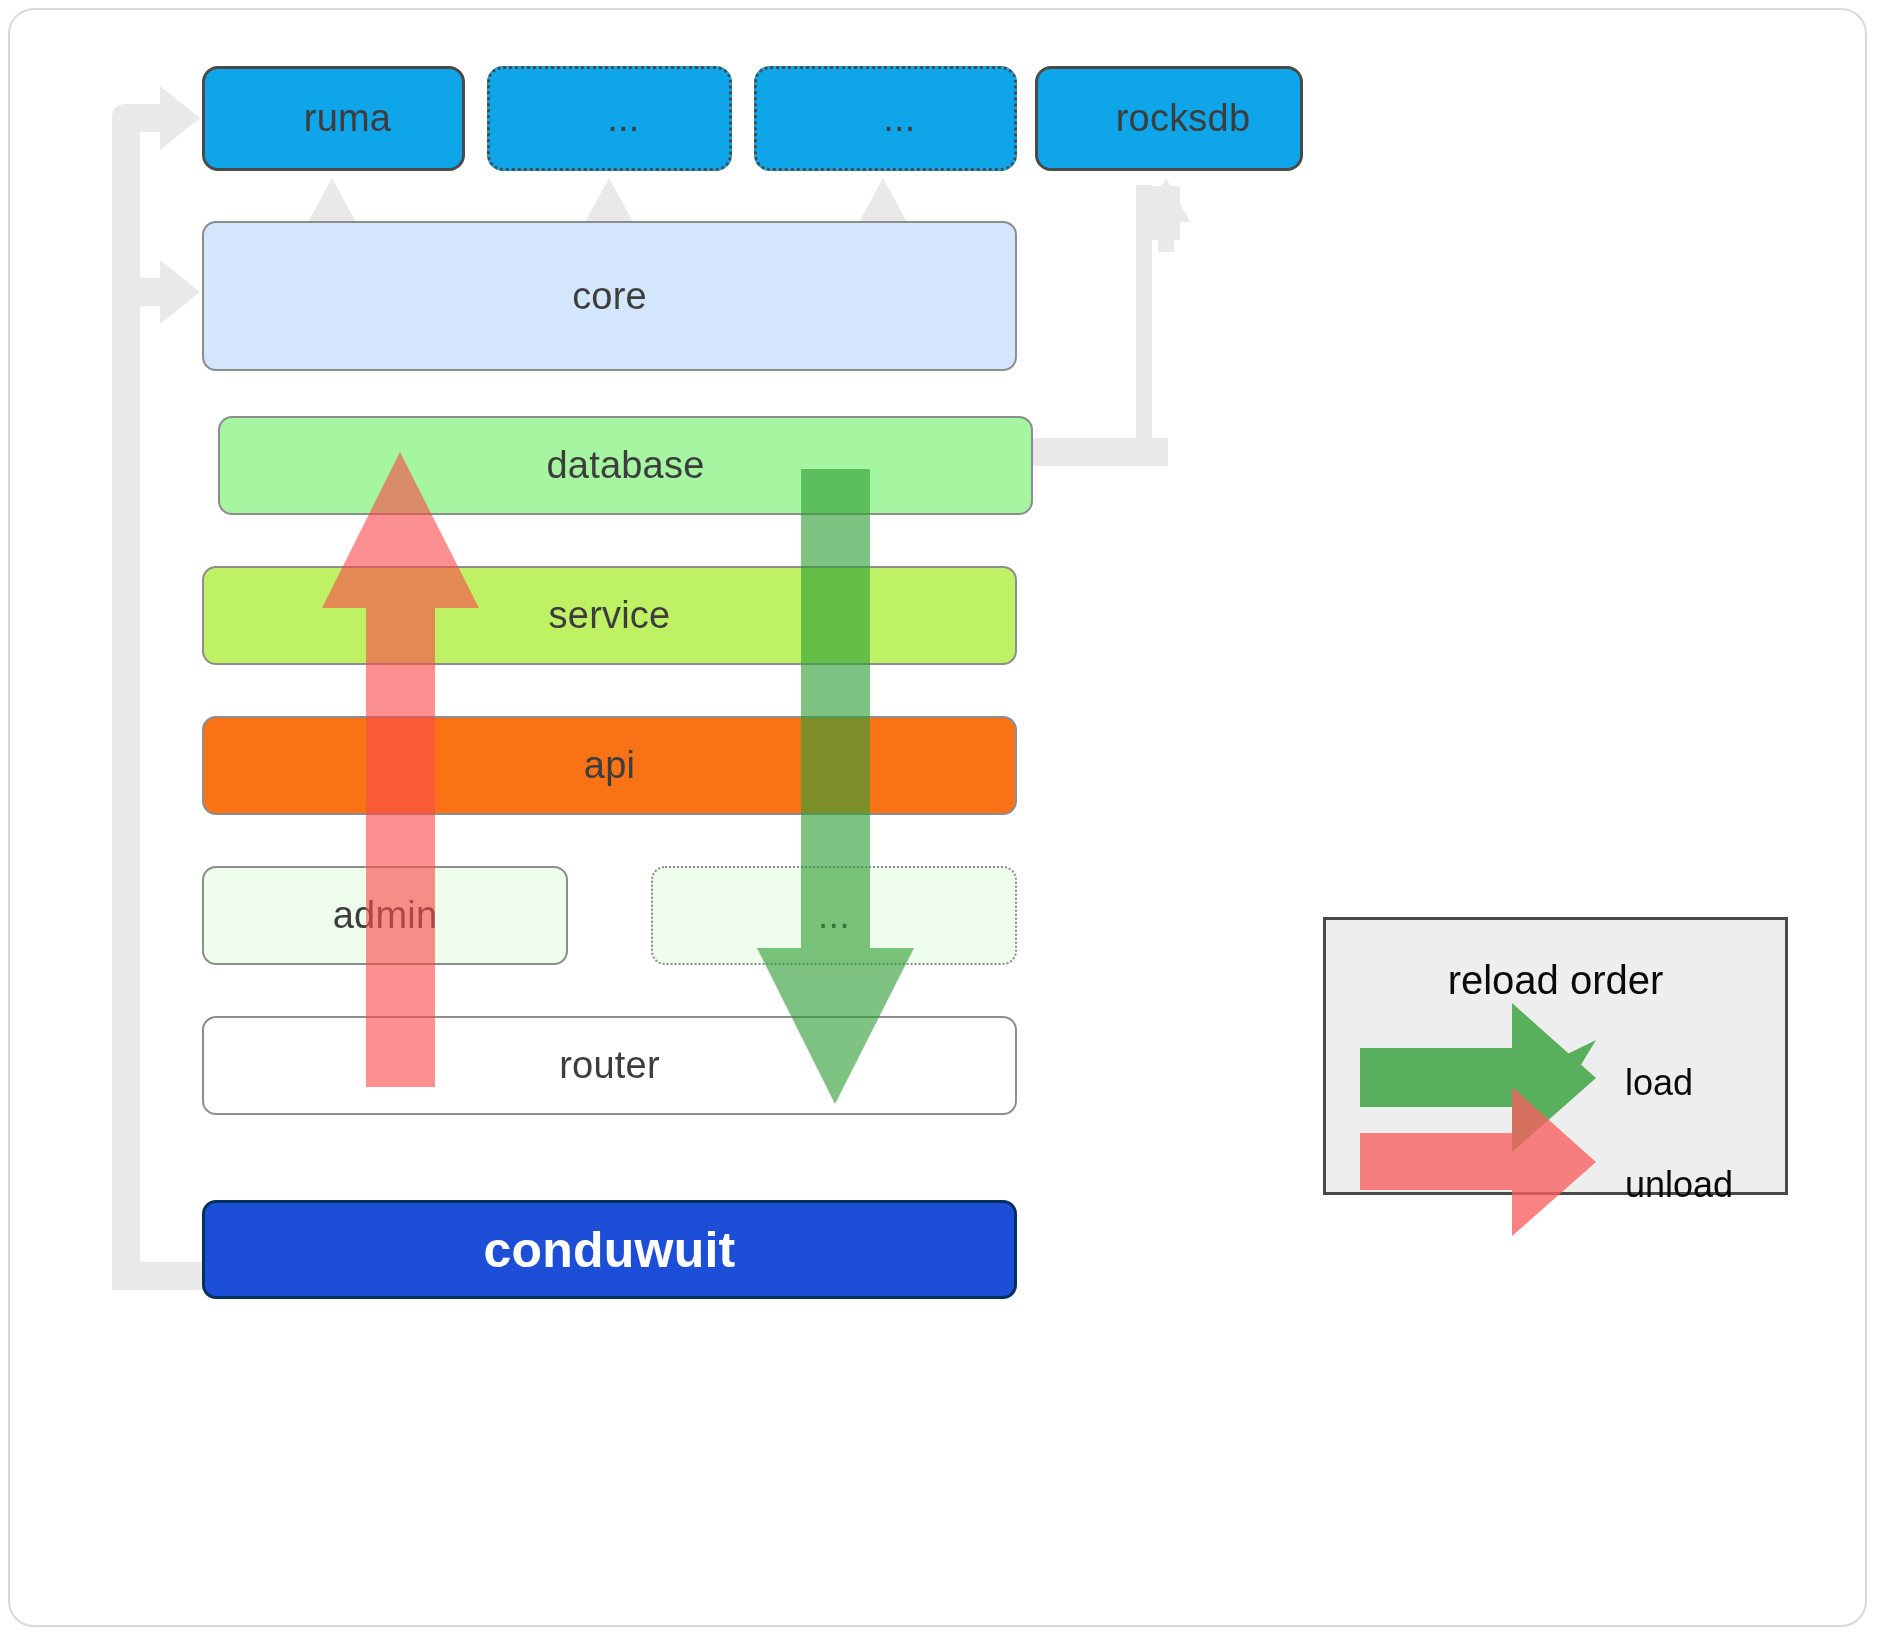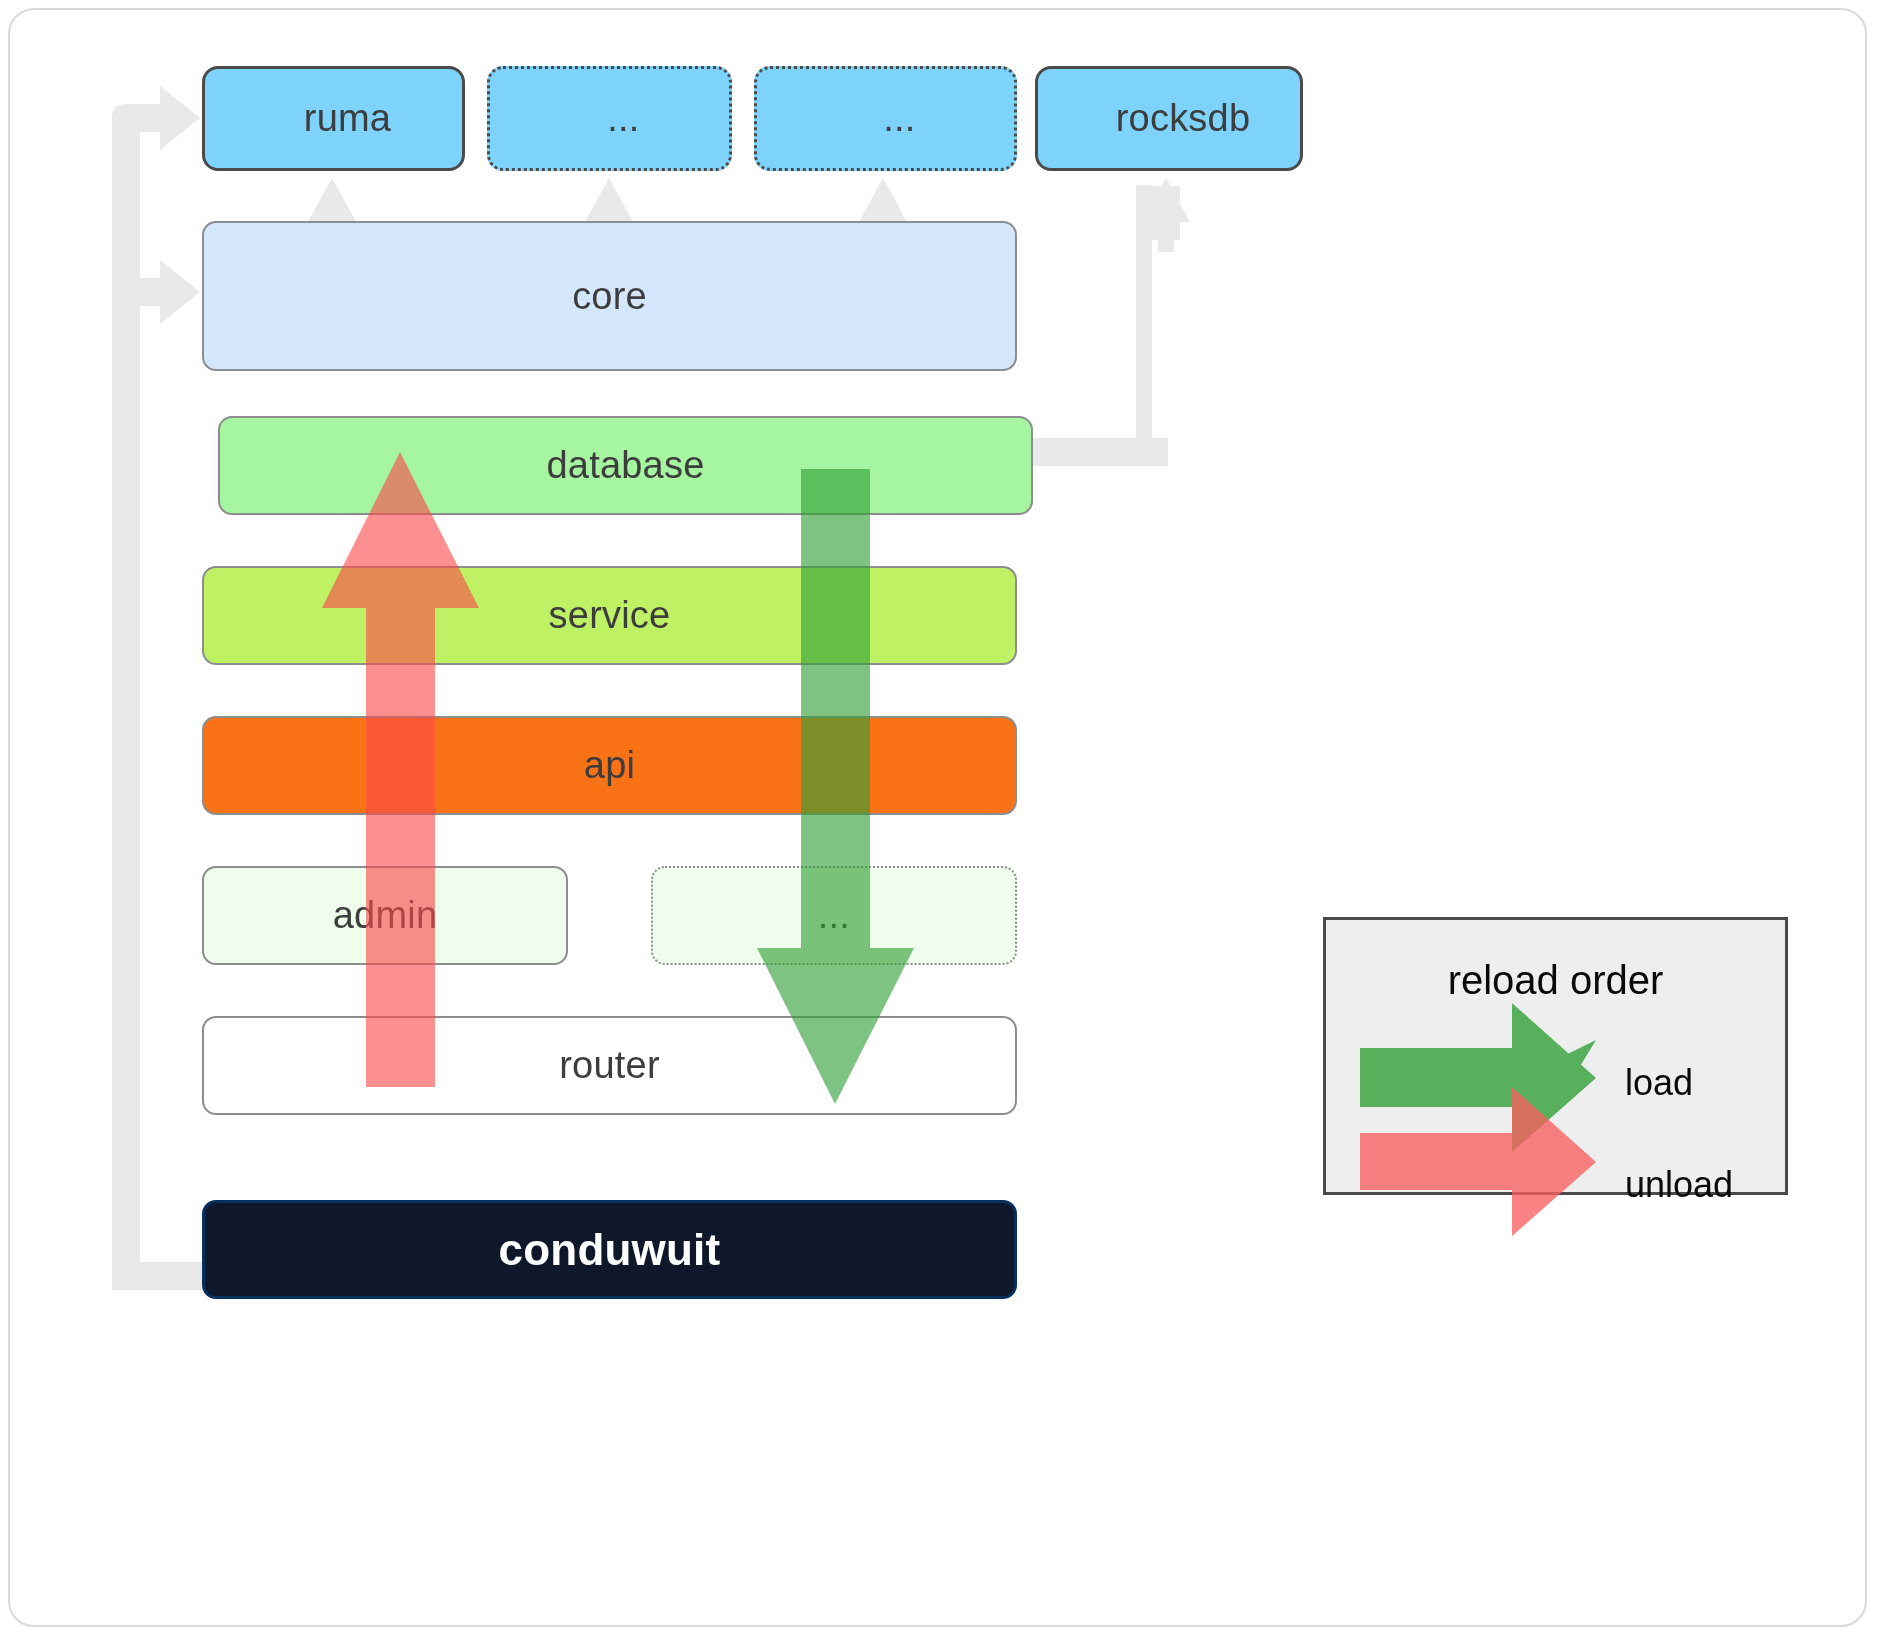--- a/index.html
+++ b/index.html
@@ -39,44 +39,44 @@
     box-sizing: border-box;
     display: flex;
     align-items: center;
     justify-content: center;
     border-radius: 16px;
     font-size: 38px;
     color: #3d3d3d;
     letter-spacing: 0.2px;
   }
   .node.pkg {
-    background: #7dd3fc;
+    background: #0ea5e9;
     border: 3px solid #4a4a4a;
     padding-left: 28px;
   }
   .node.pkg.dotted {
     border: 3px dotted #4a4a4a;
   }
   .node.core {
     background: #d4e6fb;
     border: 2px solid #8d8d8d;
     border-radius: 14px;
   }
   .node.layer-a { background: #a6f5a0; border: 2px solid #8d8d8d; border-radius: 14px; margin-left: 16px; }
   .node.layer-b { background: #bef264; border: 2px solid #8d8d8d; border-radius: 14px; }
   .node.layer-c { background: #f97316; border: 2px solid #8d8d8d; border-radius: 14px; }
   .node.layer-d { background: #eefdec; border: 2px solid #8d8d8d; border-radius: 14px; }
   .node.layer-d.dotted { border: 2px dotted #8d8d8d; }
   .node.plain { background: #ffffff; border: 2px solid #8d8d8d; border-radius: 14px; }
   .node.app {
-    background: #0f172a;
+    background: #1d4ed8;
     border: 3px solid #06305c;
     border-radius: 14px;
     color: #ffffff;
-    font-size: 44px;
+    font-size: 50px;
     font-weight: bold;
   }
   .legend-box {
     position: absolute;
     left: 1323px;
     top: 917px;
     width: 465px;
     height: 278px;
     background: #eeeeee;
     border: 3px solid #4a4a4a;

